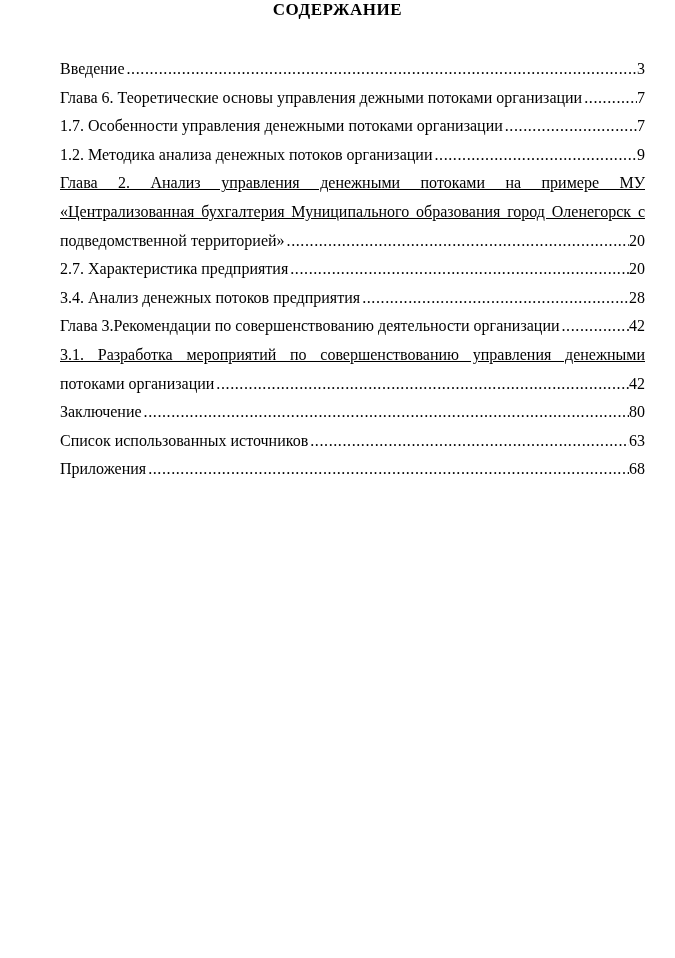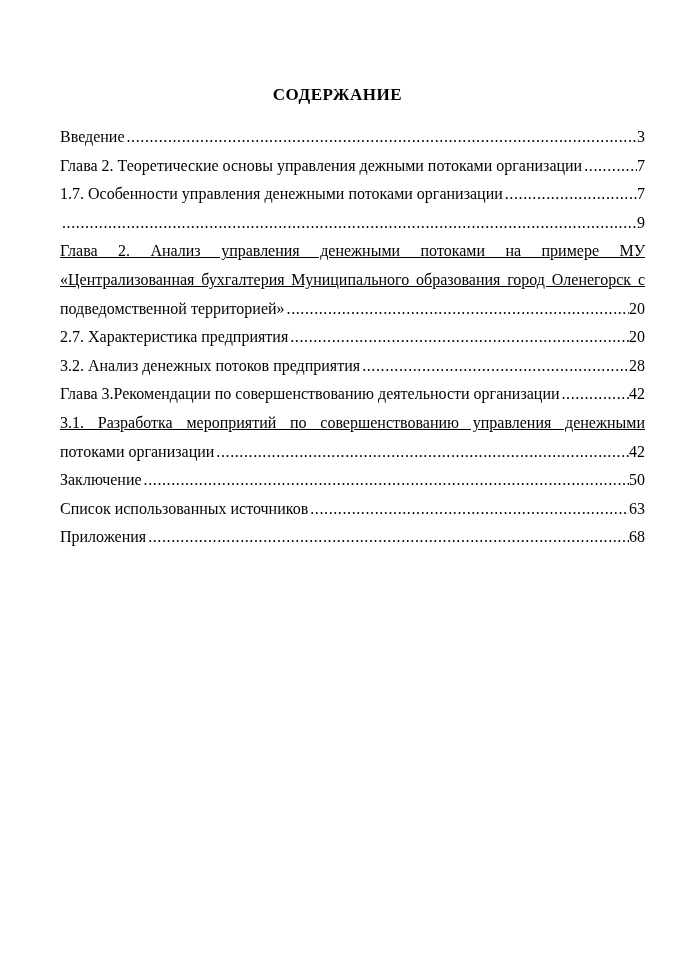--- a/index.html
+++ b/index.html
@@ -13,28 +13,27 @@
     height: 958px;
     background: #ffffff;
     color: #000000;
     font-family: "Liberation Serif", "DejaVu Serif", serif;
     font-size: 16px;
     overflow: hidden;
     box-sizing: border-box;
   }
   .doc-title {
     margin: 0;
-    padding-top: 85px;
     text-align: center;
     font-size: 17px;
     font-weight: bold;
     letter-spacing: 0.5px;
   }
   .toc {
-    margin: 18px 30px 0 60px; 
+    margin: 35px 30px 0 60px; 
   }
   .toc-row {
     line-height: 28.6px;
     height: 28.6px;
   }
   .toc-row.leader-row {
     display: flex;
     align-items: baseline;
   }
   .entry-text {
@@ -67,65 +66,66 @@
 
 <div class="page">
   <h1 class="doc-title">СОДЕРЖАНИЕ</h1>
   <div class="toc" id="toc-list">
       <div class="toc-row leader-row">
         <span class="entry-text">Введение</span>
         <span class="dot-leader"></span>
         <span class="page-num">3</span>
       </div>
       <div class="toc-row leader-row">
-        <span class="entry-text">Глава 2. Теоретические основы управления дежными потоками организации</span>
+        <span class="entry-text">Глава 6. Теоретические основы управления дежными потоками организации</span>
         <span class="dot-leader"></span>
         <span class="page-num">7</span>
       </div>
       <div class="toc-row leader-row">
         <span class="entry-text">1.7. Особенности управления денежными потоками организации</span>
         <span class="dot-leader"></span>
         <span class="page-num">7</span>
       </div>
       <div class="toc-row leader-row">
+        <span class="entry-text">1.2. Методика анализа денежных потоков организации</span>
         <span class="dot-leader"></span>
         <span class="page-num">9</span>
       </div>
       <div class="toc-row justified-row"><span class="">Глава 2. Анализ управления денежными потоками&nbsp;на примере МУ</span></div>
       <div class="toc-row justified-row"><span class="">«Централизованная бухгалтерия Муниципального образования город Оленегорск с</span></div>
       <div class="toc-row leader-row">
         <span class="entry-text">подведомственной территорией»</span>
         <span class="dot-leader"></span>
         <span class="page-num">20</span>
       </div>
       <div class="toc-row leader-row">
         <span class="entry-text">2.7. Характеристика предприятия</span>
         <span class="dot-leader"></span>
         <span class="page-num">20</span>
       </div>
       <div class="toc-row leader-row">
-        <span class="entry-text">3.2. Анализ денежных потоков предприятия</span>
+        <span class="entry-text">3.4. Анализ денежных потоков предприятия</span>
         <span class="dot-leader"></span>
         <span class="page-num">28</span>
       </div>
       <div class="toc-row leader-row">
         <span class="entry-text">Глава 3.Рекомендации по совершенствованию деятельности организации</span>
         <span class="dot-leader"></span>
         <span class="page-num">42</span>
       </div>
       <div class="toc-row justified-row"><span class="">3.1. Разработка мероприятий по совершенствованию управления денежными</span></div>
       <div class="toc-row leader-row">
         <span class="entry-text">потоками организации</span>
         <span class="dot-leader"></span>
         <span class="page-num">42</span>
       </div>
       <div class="toc-row leader-row">
         <span class="entry-text">Заключение</span>
         <span class="dot-leader"></span>
-        <span class="page-num">50</span>
+        <span class="page-num">80</span>
       </div>
       <div class="toc-row leader-row">
         <span class="entry-text">Список использованных источников</span>
         <span class="dot-leader"></span>
         <span class="page-num">63</span>
       </div>
       <div class="toc-row leader-row">
         <span class="entry-text">Приложения</span>
         <span class="dot-leader"></span>
         <span class="page-num">68</span>

